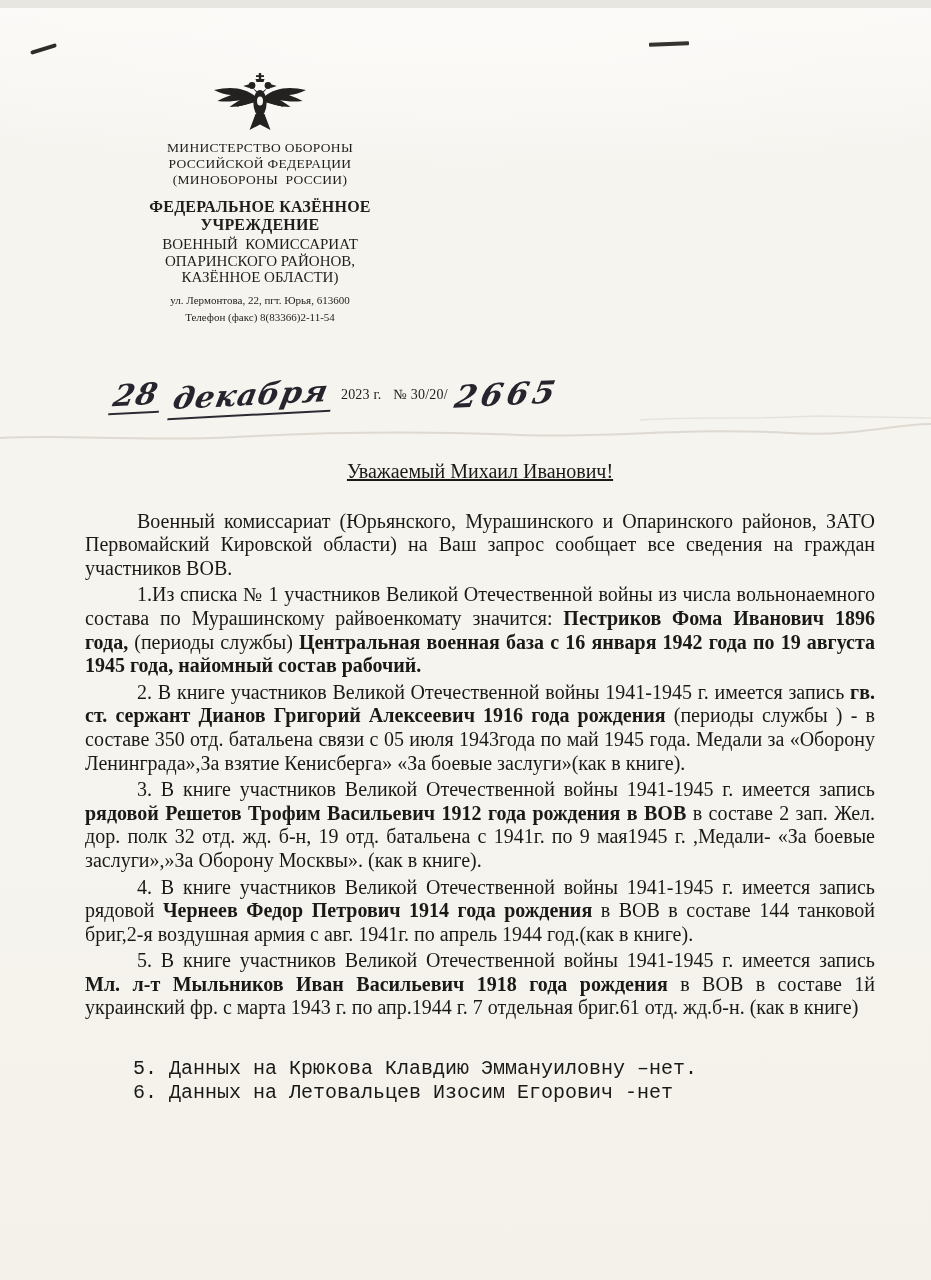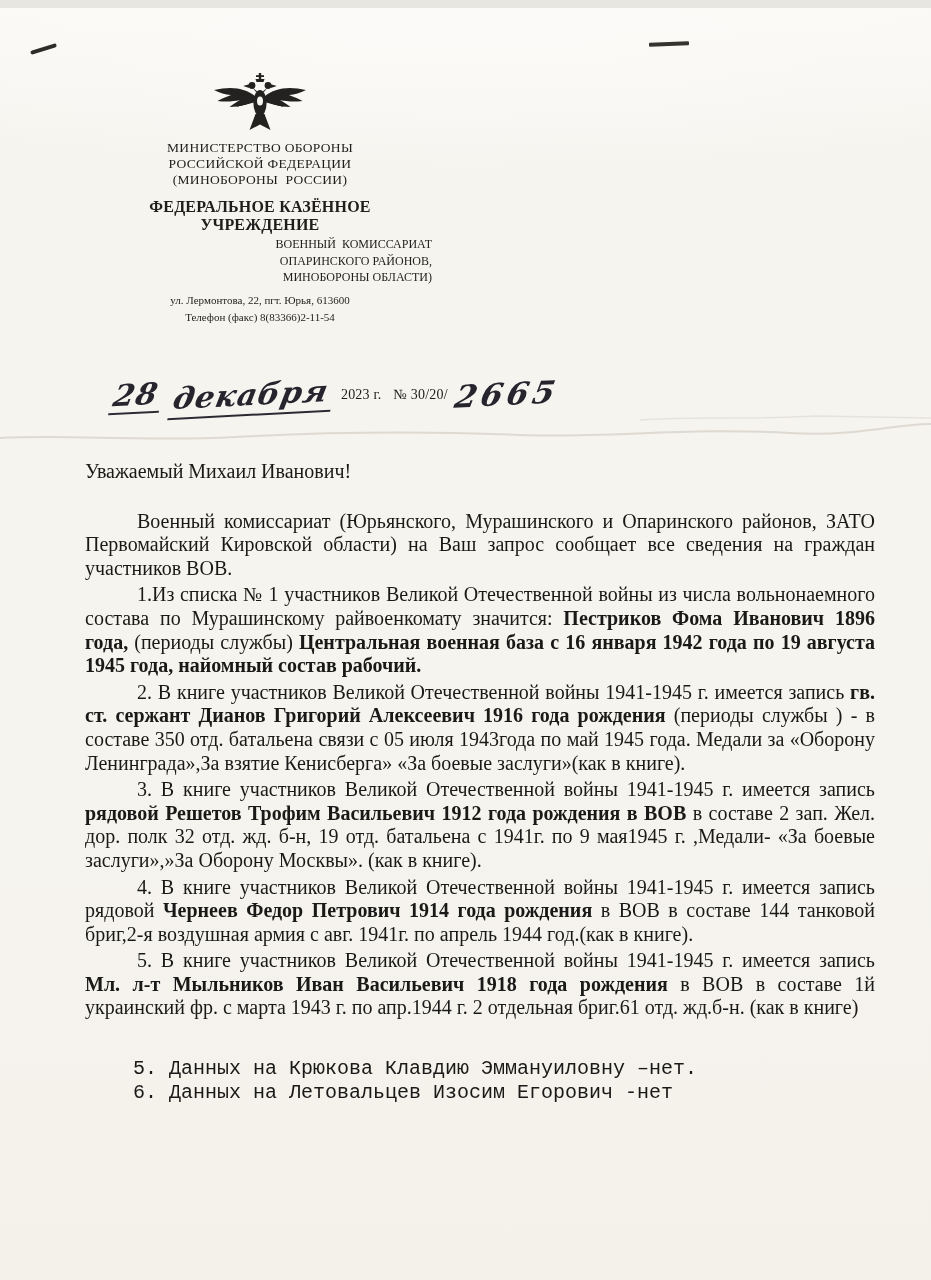--- a/index.html
+++ b/index.html
@@ -17,42 +17,42 @@
   }
   
   .mark-left{position:absolute;left:30px;top:39px;width:27px;height:3.6px;background:#2d2c2a;transform:rotate(-17deg);border-radius:2px;}
   .mark-right{position:absolute;left:649px;top:34px;width:40px;height:4.2px;background:#35342f;transform:rotate(-2deg);border-radius:1px;}
   
   .letterhead{position:absolute;left:88px;top:64px;width:344px;text-align:center;}
   .emblem{display:block;margin:0 auto 6px auto;}
   .lh-line{white-space:pre;}
   .lh-ministry{font-size:13.5px;line-height:16px;letter-spacing:.3px;margin-bottom:10px;}
   .lh-bold{font-size:16px;line-height:17.5px;font-weight:700;letter-spacing:.2px;margin-bottom:3px;}
-  .lh-comm{font-size:12px;line-height:16.5px;margin-bottom:6px;text-align:right;}
+  .lh-comm{font-size:15px;line-height:16.5px;margin-bottom:6px;}
   .lh-addr{font-size:11px;line-height:17px;white-space:pre;}
   
   .dateline{position:absolute;left:112px;top:368px;width:420px;height:48px;white-space:nowrap;}
   .hand{
     display:inline-block;
     font-family:"DejaVu Serif", serif;
     font-style:italic;font-weight:700;
     color:#26242d;
     transform:skewX(-14deg) rotate(-3deg);
     letter-spacing:1px;
   }
   .hand-day{font-size:30px;border-bottom:2px solid #2b2a32;padding:0 4px 0 2px;margin-right:6px;}
   .hand-month{font-size:30px;border-bottom:2px solid #2b2a32;padding:0 6px 2px 2px;margin-right:4px;}
   .hand-num{font-size:31px;letter-spacing:4px;margin-left:4px;}
   .date-printed{font-size:14px;letter-spacing:.2px;vertical-align:6px;}
   .date-num-label{margin-left:8px;}
   
   .crease{position:absolute;left:0;top:402px;}
   
   .letter-body{position:absolute;left:85px;top:452px;width:790px;font-size:20px;line-height:23.6px;color:#191917;}
-  .salutation{text-align:left;margin:0 0 26px 0;}
+  .salutation{text-align:center;margin:0 0 26px 0;text-decoration:underline;}
   .paragraphs p{margin:0 0 3px 0;text-indent:52px;text-align:justify;}
   .paragraphs .b{font-weight:700;}
   .final-items{margin-top:37px;padding-left:48px;}
   .final-item{line-height:23.6px;font-family:Liberation Mono, monospace;}
 </style>
 </head>
 <body>
 
 <div class="page">
 
@@ -95,21 +95,21 @@
       </div>
 
     <div class="lh-bold">
         <div class="lh-line">ФЕДЕРАЛЬНОЕ КАЗЁННОЕ</div>
         <div class="lh-line">УЧРЕЖДЕНИЕ</div>
       </div>
 
     <div class="lh-comm">
         <div class="lh-line">ВОЕННЫЙ  КОМИССАРИАТ</div>
         <div class="lh-line">ОПАРИНСКОГО РАЙОНОВ,</div>
-        <div class="lh-line">МИНОБОРОНЫ ОБЛАСТИ)</div>
+        <div class="lh-line">КАЗЁННОЕ ОБЛАСТИ)</div>
       </div>
 
     <div class="lh-addr">ул. Лермонтова, 22, пгт. Юрья, 613600</div>
     <div class="lh-addr">Телефон (факс) 8(83366)2-11-54</div>
   </div>
 
   <div class="dateline">
     <span class="hand hand-day">28</span>
     <span class="hand hand-month">декабря</span>
     <span class="date-printed">2023 г.</span>
@@ -123,21 +123,21 @@
   </svg>
 
   <div class="letter-body">
     <p class="salutation">Уважаемый Михаил Иванович!</p>
     <div class="paragraphs">
         <p><span>Военный комиссариат (Юрьянского, Мурашинского и Опаринского районов, ЗАТО Первомайский Кировской области) на Ваш запрос  сообщает все сведения на граждан участников ВОВ.</span></p>
         <p><span>1.Из списка № 1 участников  Великой Отечественной войны из числа вольнонаемного состава по Мурашинскому  райвоенкомату значится: </span><span class="b">Пестриков Фома Иванович 1896 года,</span><span> (периоды службы) </span><span class="b">Центральная военная база с 16 января 1942 года по 19 августа 1945 года, найомный состав рабочий.</span></p>
         <p><span>2. В книге участников Великой Отечественной войны 1941-1945 г. имеется запись </span><span class="b">гв. ст. сержант Дианов Григорий  Алексеевич 1916 года рождения</span><span> (периоды службы ) - в составе 350 отд. батальена  связи с 05 июля 1943года по май 1945 года. Медали  за «Оборону Ленинграда»,За взятие Кенисберга» «За боевые заслуги»(как в книге).</span></p>
         <p><span>3. В книге участников Великой Отечественной войны 1941-1945 г. имеется запись </span><span class="b">рядовой Решетов Трофим Васильевич 1912 года рождения в ВОВ</span><span> в составе 2 зап. Жел. дор. полк 32 отд. жд. б-н, 19 отд. батальена с 1941г. по 9 мая1945 г. ,Медали- «За боевые заслуги»,»За Оборону Москвы». (как в книге).</span></p>
         <p><span>4.  В книге участников Великой Отечественной войны 1941-1945 г. имеется запись  рядовой </span><span class="b">Чернеев Федор Петрович 1914 года рождения</span><span> в ВОВ в составе 144 танковой бриг,2-я воздушная армия с авг. 1941г. по апрель 1944 год.(как в книге).</span></p>
-        <p><span>5. В книге участников Великой Отечественной войны 1941-1945 г. имеется запись </span><span class="b">Мл. л-т Мыльников Иван Васильевич  1918 года рождения</span><span> в ВОВ в составе 1й украинский фр. с  марта 1943 г. по апр.1944 г. 2 отдельная бриг.61 отд. жд.б-н. (как в книге)</span></p>
+        <p><span>5. В книге участников Великой Отечественной войны 1941-1945 г. имеется запись </span><span class="b">Мл. л-т Мыльников Иван Васильевич  1918 года рождения</span><span> в ВОВ в составе 1й украинский фр. с  марта 1943 г. по апр.1944 г. 7 отдельная бриг.61 отд. жд.б-н. (как в книге)</span></p>
       </div>
     <div class="final-items">
         <div class="final-item">5. Данных на Крюкова Клавдию Эммануиловну –нет.</div>
         <div class="final-item">6. Данных на Летовальцев Изосим Егорович -нет</div>
       </div>
   </div>
 
 </div>
 
 </body></html>

